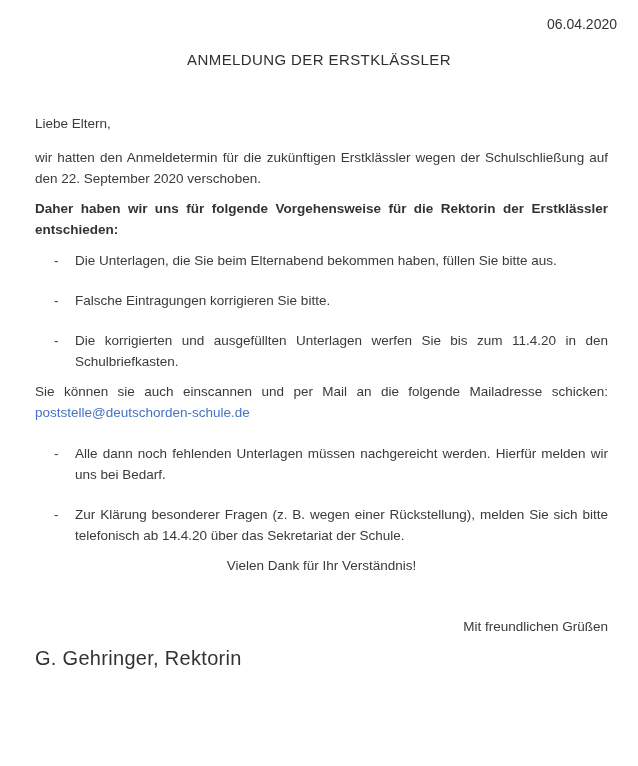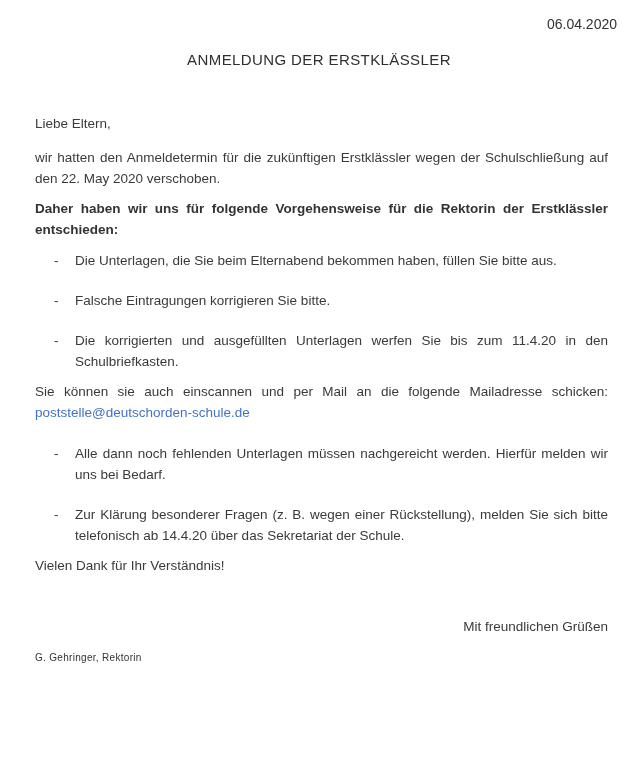--- a/index.html
+++ b/index.html
@@ -69,47 +69,47 @@
   }
   .bullet .btext {
     flex: 1;
     text-align: justify;
   }
   .email-link {
     color: #4472c4;
     cursor: pointer;
   }
   .thanks {
-    text-align: left;
+    text-align: center;
   }
   .closing {
     margin-top: 40px;
     margin-bottom: 9px;
     text-align: right;
   }
   .signature {
-    font-size: 10px;
+    font-size: 20px;
     line-height: 24px;
     letter-spacing: 0.3px;
     color: #333333;
     text-align: left;
   }
 </style>
 </head>
 <body>
 
 <div class="page">
 
   <div class="date">06.04.2020</div>
 
   <h1 class="title">ANMELDUNG DER ERSTKLÄSSLER</h1>
 
   <p class="salutation">Liebe Eltern,</p>
 
-  <p class="para">wir hatten den Anmeldetermin für die zukünftigen Erstklässler wegen der Schulschließung auf den 22. May 2020 verschoben.</p>
+  <p class="para">wir hatten den Anmeldetermin für die zukünftigen Erstklässler wegen der Schulschließung auf den 22. September 2020 verschoben.</p>
 
 
   <p class="para bold">Daher haben wir uns für folgende Vorgehensweise für die Rektorin der Erstklässler entschieden:</p>
 
   <div class="bullets bullets-first">
     <div class="bullet">
       <span class="marker">-</span>
       <span class="btext">Die Unterlagen, die Sie beim Elternabend bekommen haben, füllen Sie bitte aus.</span>
     </div>
     <div class="bullet">

